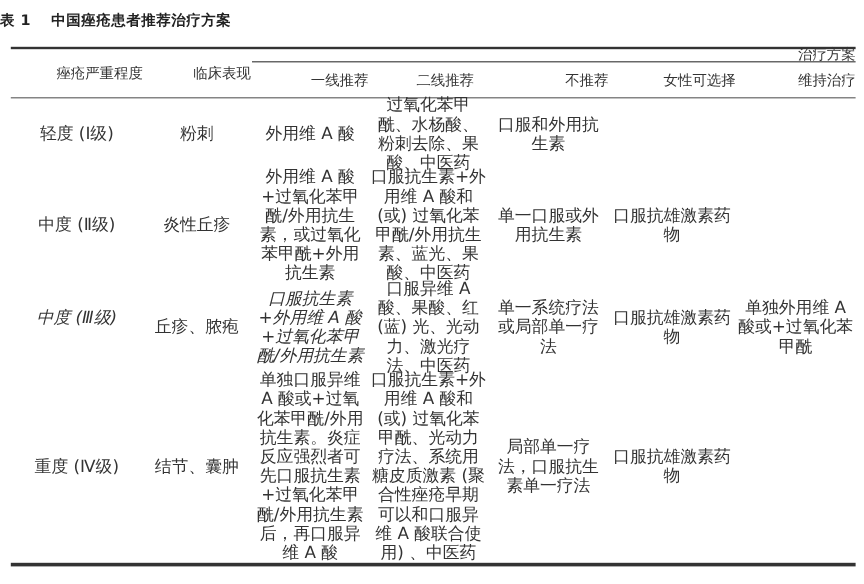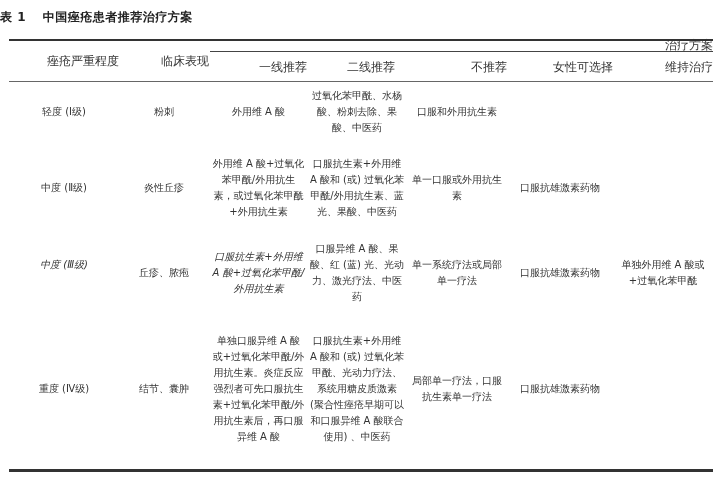--- a/index.html
+++ b/index.html
@@ -7,21 +7,21 @@
            font-family:"DejaVu Sans", "Liberation Sans", sans-serif; color:#333333; }
     .caption { position:absolute; top:9px; left:0; width:720px; text-align:left;
                font-size:12px; font-weight:bold; color:#222222; letter-spacing:0.5px; }
     .caption .num { margin-right:12px; }
     .rule { position:absolute; background:#333333; }
     .rule.top { left:9px; width:704px; top:39px; height:2px; }
     .rule.sub { left:210px; width:503px; top:51px; height:1px; background:#444444; }
     .rule.head { left:9px; width:704px; top:81px; height:1px; background:#666666; }
     .rule.bottom { left:9px; width:704px; top:469px; height:3px; }
     .cell { position:absolute; display:flex; align-items:center; justify-content:center;
-            text-align:center; font-size:10px; line-height:16px; color:#333333; }
+            text-align:center; font-size:14px; line-height:16px; color:#333333; }
     .cell span { display:block; }
     .hdr { font-size:12px; color:#333333;justify-content:flex-end; }
   </style>
 </head>
 <body>
 
 <div class="caption">
   <span class="num">表 1</span>
   <span>中国痤疮患者推荐治疗方案</span>
 </div>

